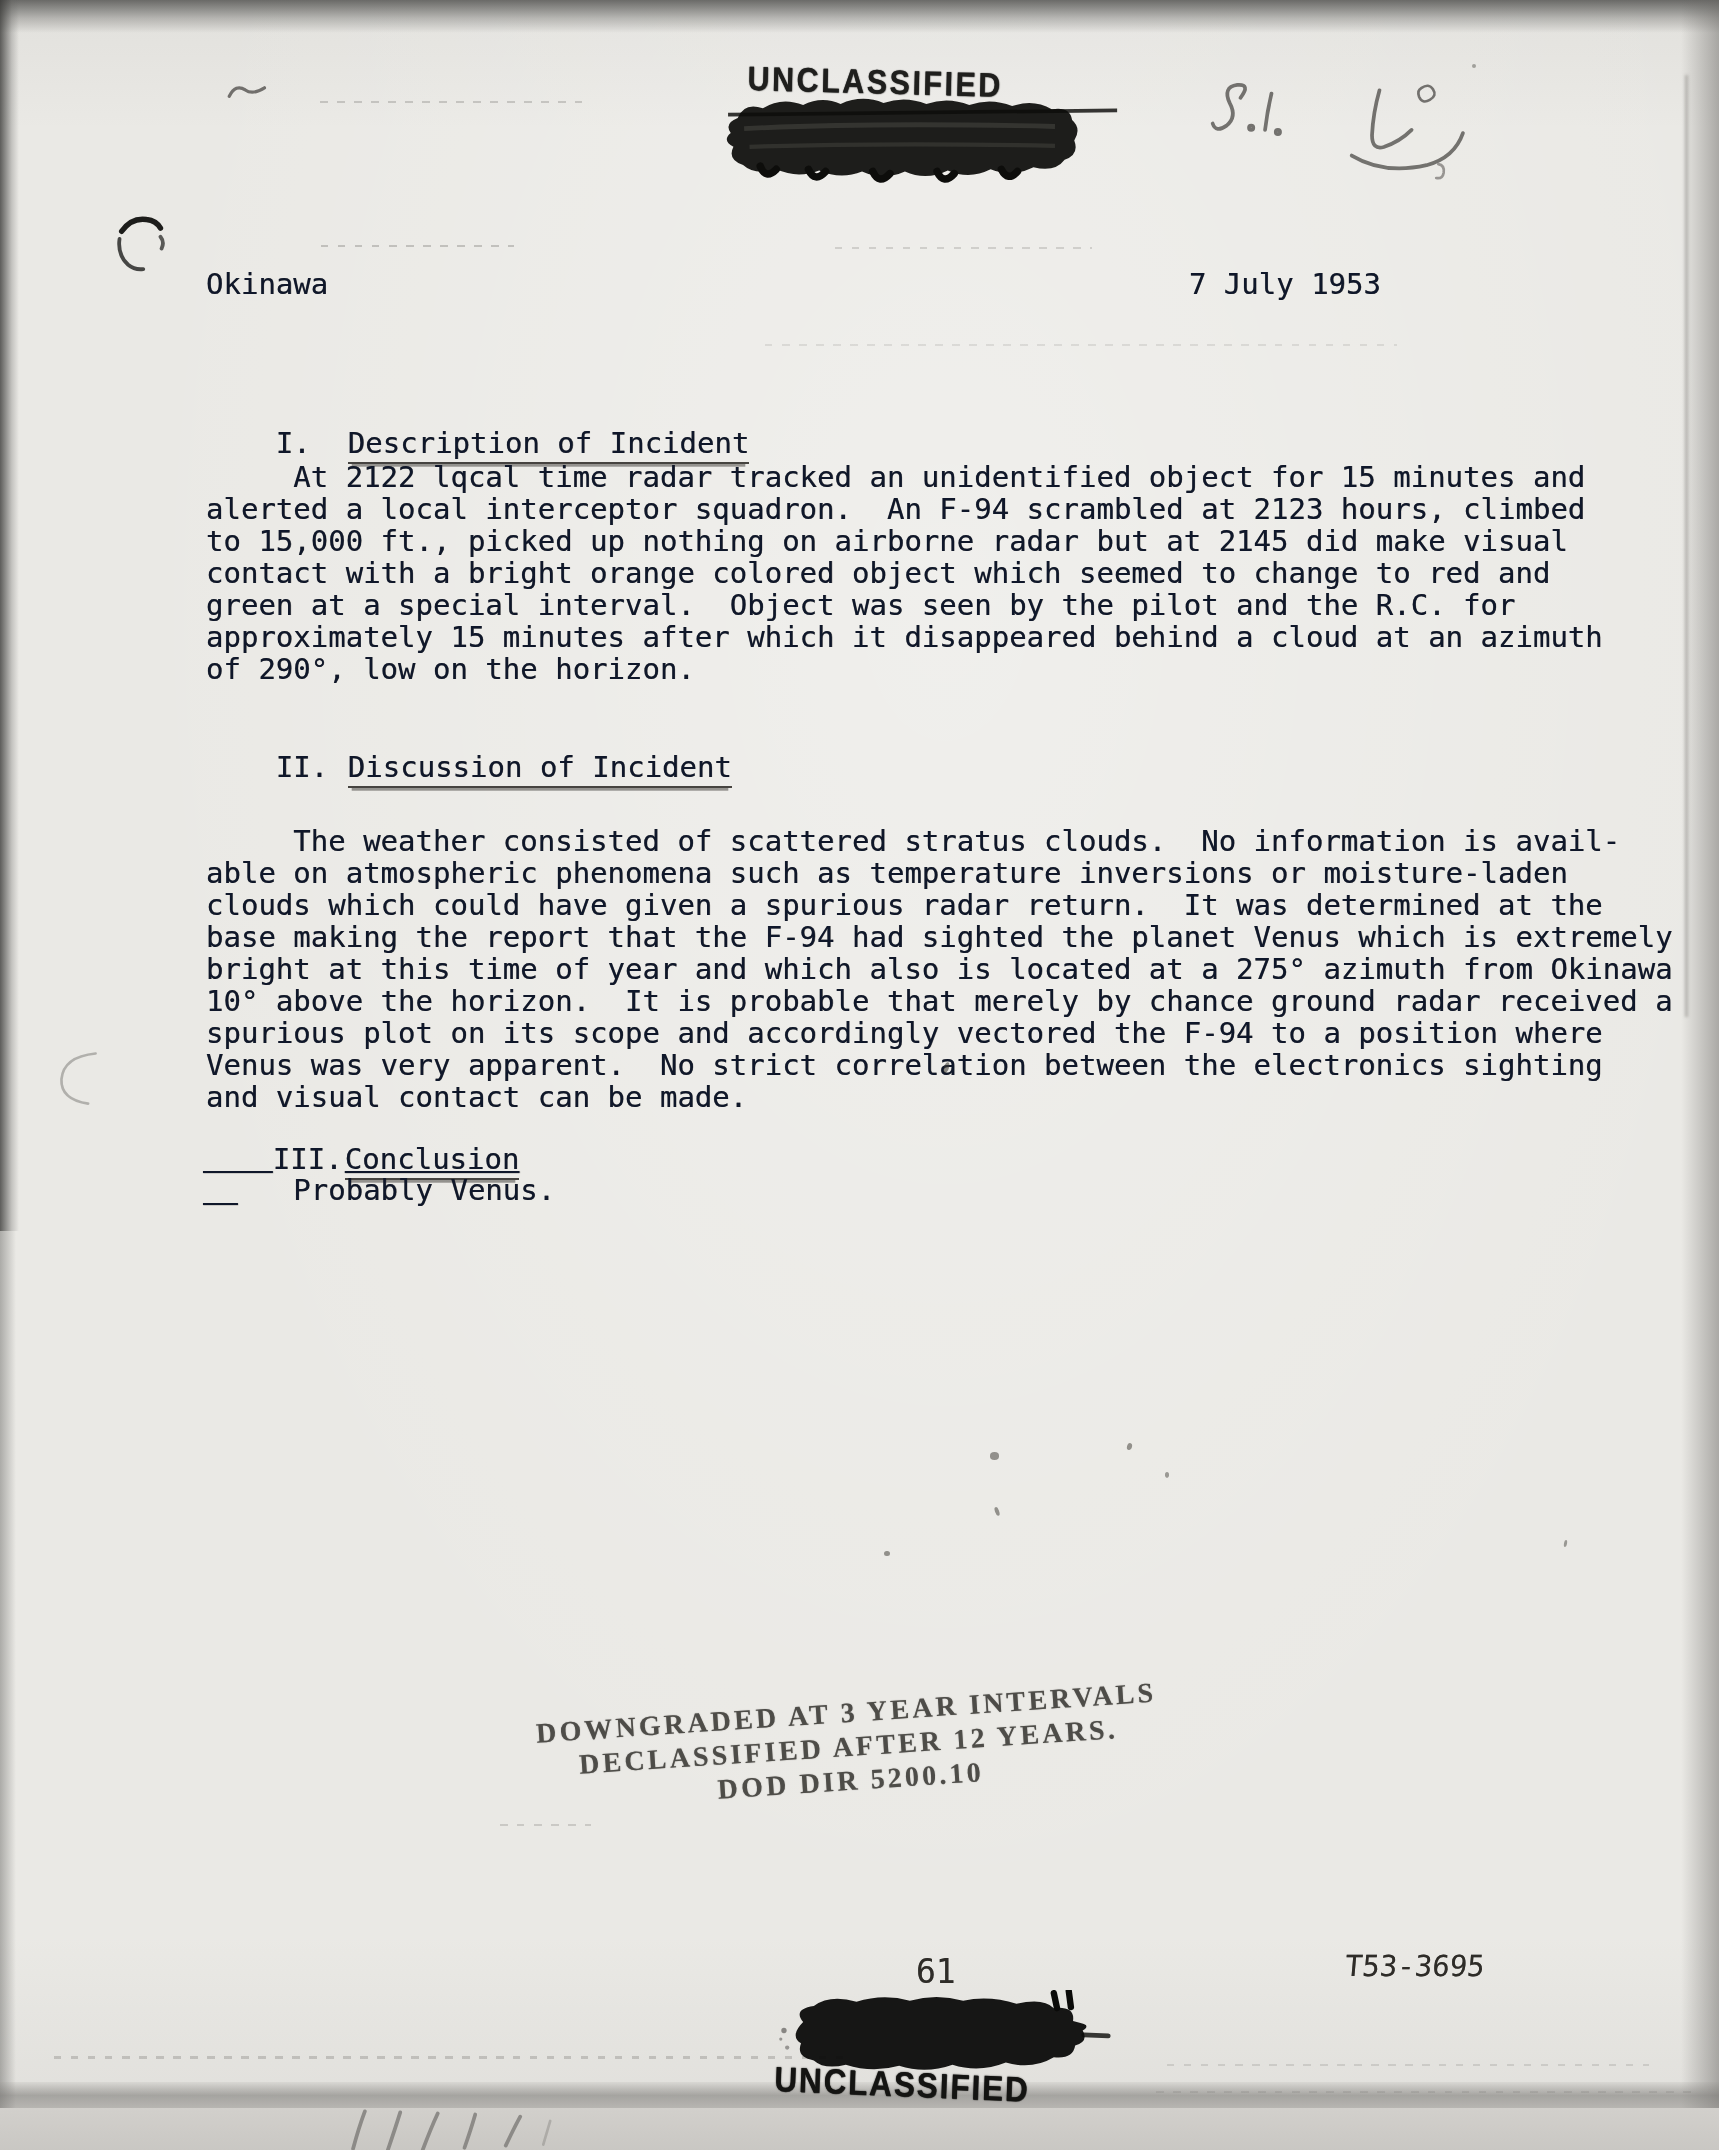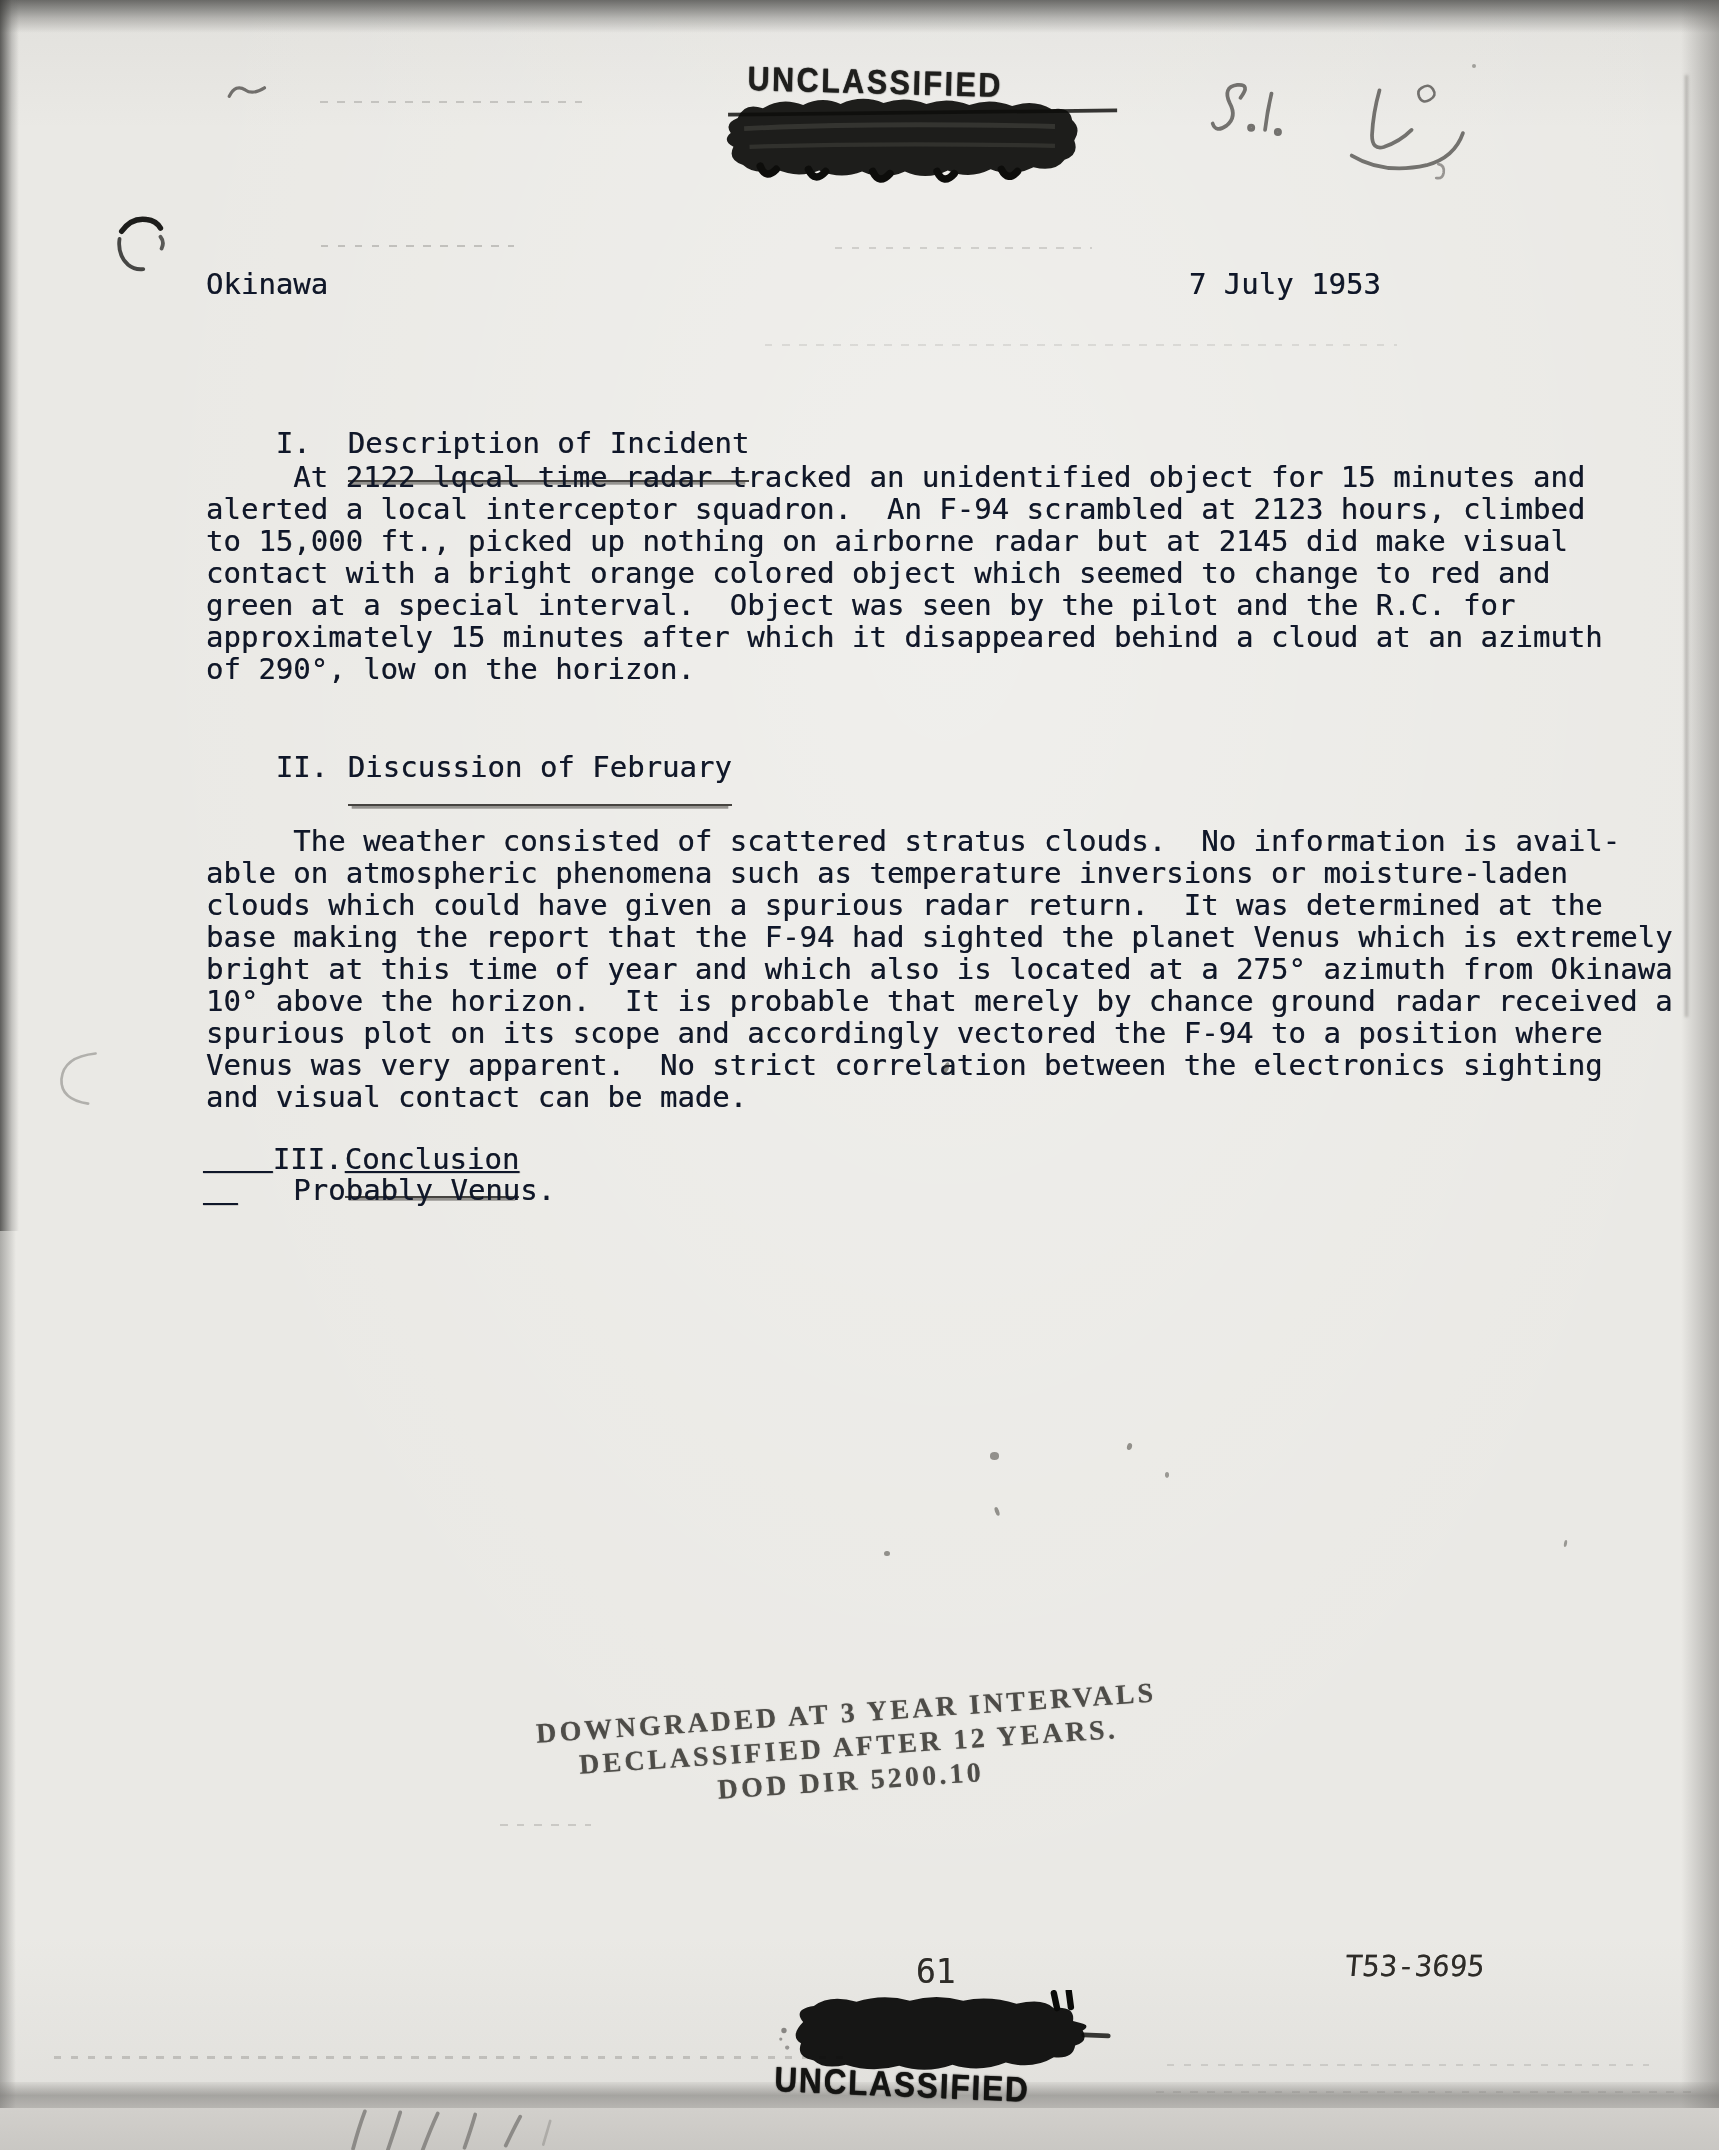--- a/index.html
+++ b/index.html
@@ -24,21 +24,21 @@
     background:rgba(126,124,120,.45); filter:blur(1.6px);}
   .edge-bottom-band{position:absolute;left:0;top:2082px;width:1719px;height:28px;
     background:linear-gradient(180deg, rgba(150,148,144,.12), rgba(122,120,117,.58) 48%, rgba(140,138,134,.46));}
   .edge-bottom-area{position:absolute;left:0;top:2108px;width:1719px;height:43px;
     background:linear-gradient(180deg, #d2d0cc, #c9c7c3);}
   
   .typed{position:absolute; color:#0f172a; font-size:29px; line-height:32px; white-space:pre;
     text-shadow:0.3px 0.3px 0.5px rgba(43,41,36,.55), -0.2px 0 0.4px rgba(43,41,36,.3); letter-spacing:0;}
   .dateline{left:206px; top:268px; width:1175px; display:flex; justify-content:space-between;}
   .heading .num{display:inline-block; width:72px;}
-  .heading .title{border-bottom:2.7px solid rgba(40,38,34,.85); padding-bottom:20px;
+  .heading .title{border-bottom:2.7px solid rgba(40,38,34,.85); padding-bottom:2px;
     box-shadow:0 6.4px 0 -3.7px rgba(40,38,34,.45);}
   
   .stamp-top{position:absolute; left:748px; top:59px; font-family:"Liberation Sans",sans-serif;
     font-weight:bold; font-size:34px; letter-spacing:2.7px; color:#1f1f1d;
     transform:scaleX(.9) rotate(1.4deg); transform-origin:left top;
     text-shadow:0 0 1.1px rgba(25,25,23,.85), 0.5px 0.5px 1.1px rgba(25,25,23,.5);}
   .stamp-bottom{position:absolute; left:775px; top:2059px; font-family:"Liberation Sans",sans-serif;
     font-weight:bold; font-size:35px; letter-spacing:2.1px; color:#141412;
     transform:scaleX(.9) rotate(2.2deg); transform-origin:left top;
     text-shadow:0 0 1.6px rgba(15,15,13,.9), 0.5px 0.5px 0.5px rgba(15,15,13,.6);}
@@ -130,21 +130,21 @@
   </div>
   <div class="typed" style="left:206px;top:461px;">     At 2122 lqcal time radar tracked an unidentified object for 15 minutes and
 alerted a local interceptor squadron.  An F-94 scrambled at 2123 hours, climbed
 to 15,000 ft., picked up nothing on airborne radar but at 2145 did make visual
 contact with a bright orange colored object which seemed to change to red and
 green at a special interval.  Object was seen by the pilot and the R.C. for
 approximately 15 minutes after which it disappeared behind a cloud at an azimuth
 of 290°, low on the horizon.</div>
 
   <div class="typed heading" style="left:206px;top:719px;">
-    <span class="num">II.</span><span class="title">Discussion of February</span>
+    <span class="num">II.</span><span class="title">Discussion of Incident</span>
   </div>
   <div class="typed" style="left:206px;top:785px;margin-top:40px;">     The weather consisted of scattered stratus clouds.  No information is avail-
 able on atmospheric phenomena such as temperature inversions or moisture-laden
 clouds which could have given a spurious radar return.  It was determined at the
 base making the report that the F-94 had sighted the planet Venus which is extremely
 bright at this time of year and which also is located at a 275° azimuth from Okinawa
 10° above the horizon.  It is probable that merely by chance ground radar received a
 spurious plot on its scope and accordingly vectored the F-94 to a position where
 Venus was very apparent.  No strict correlation between the electronics sighting
 and visual contact can be made.</div>

